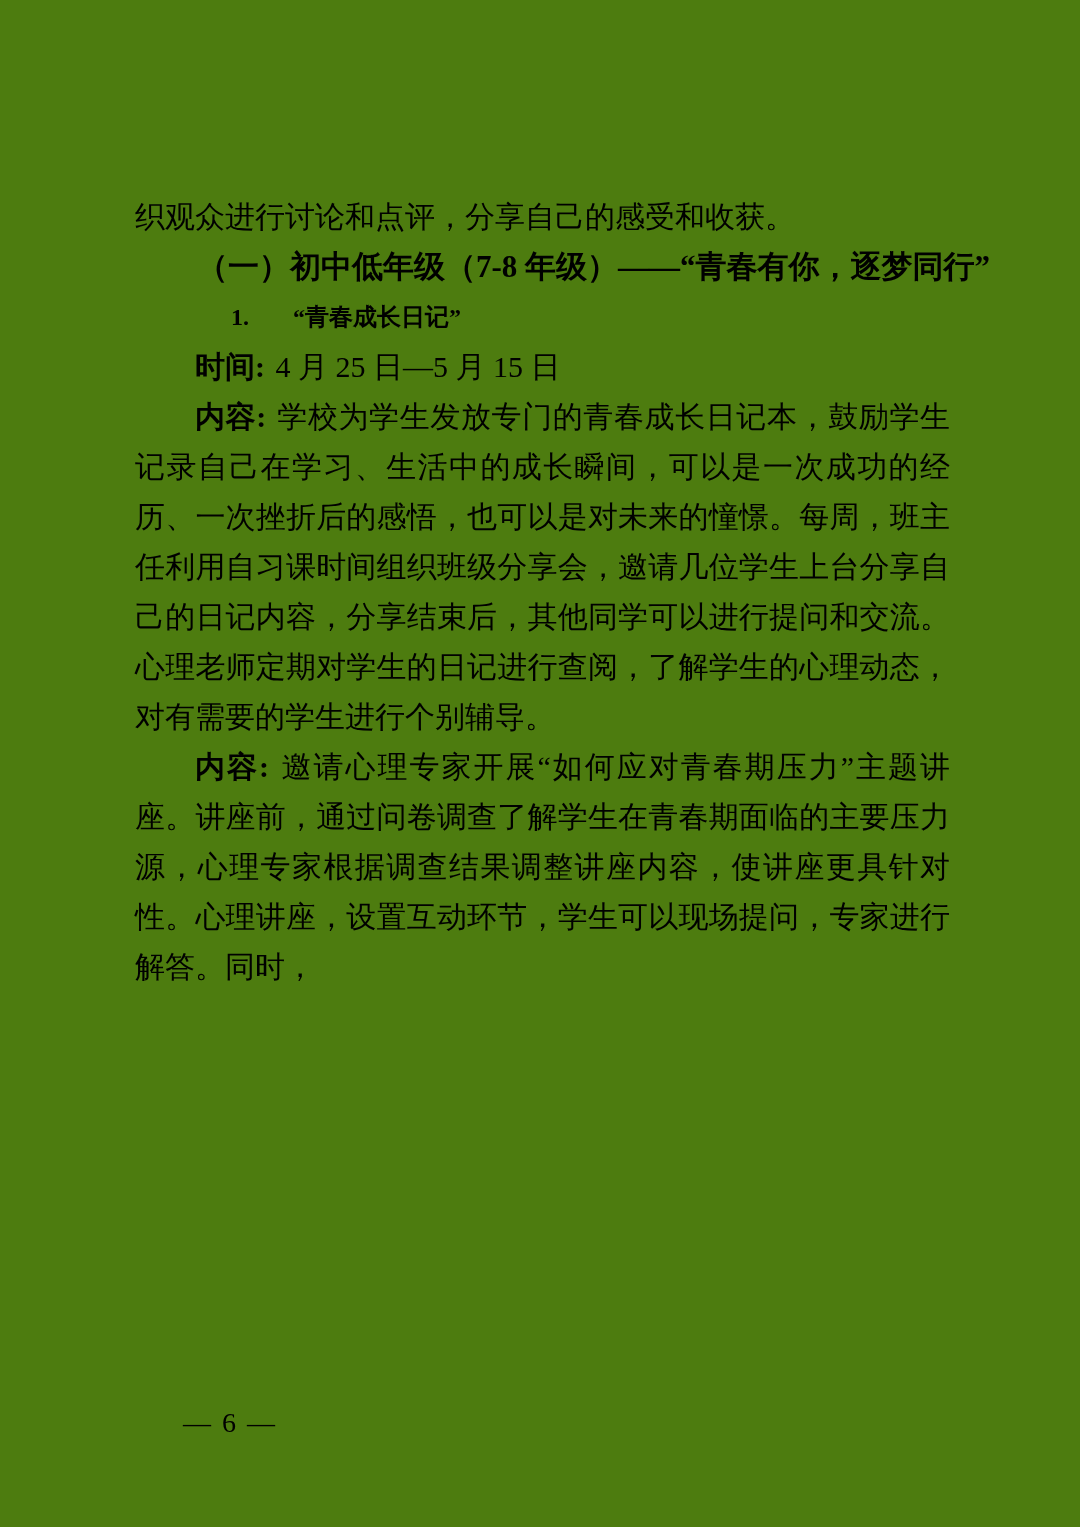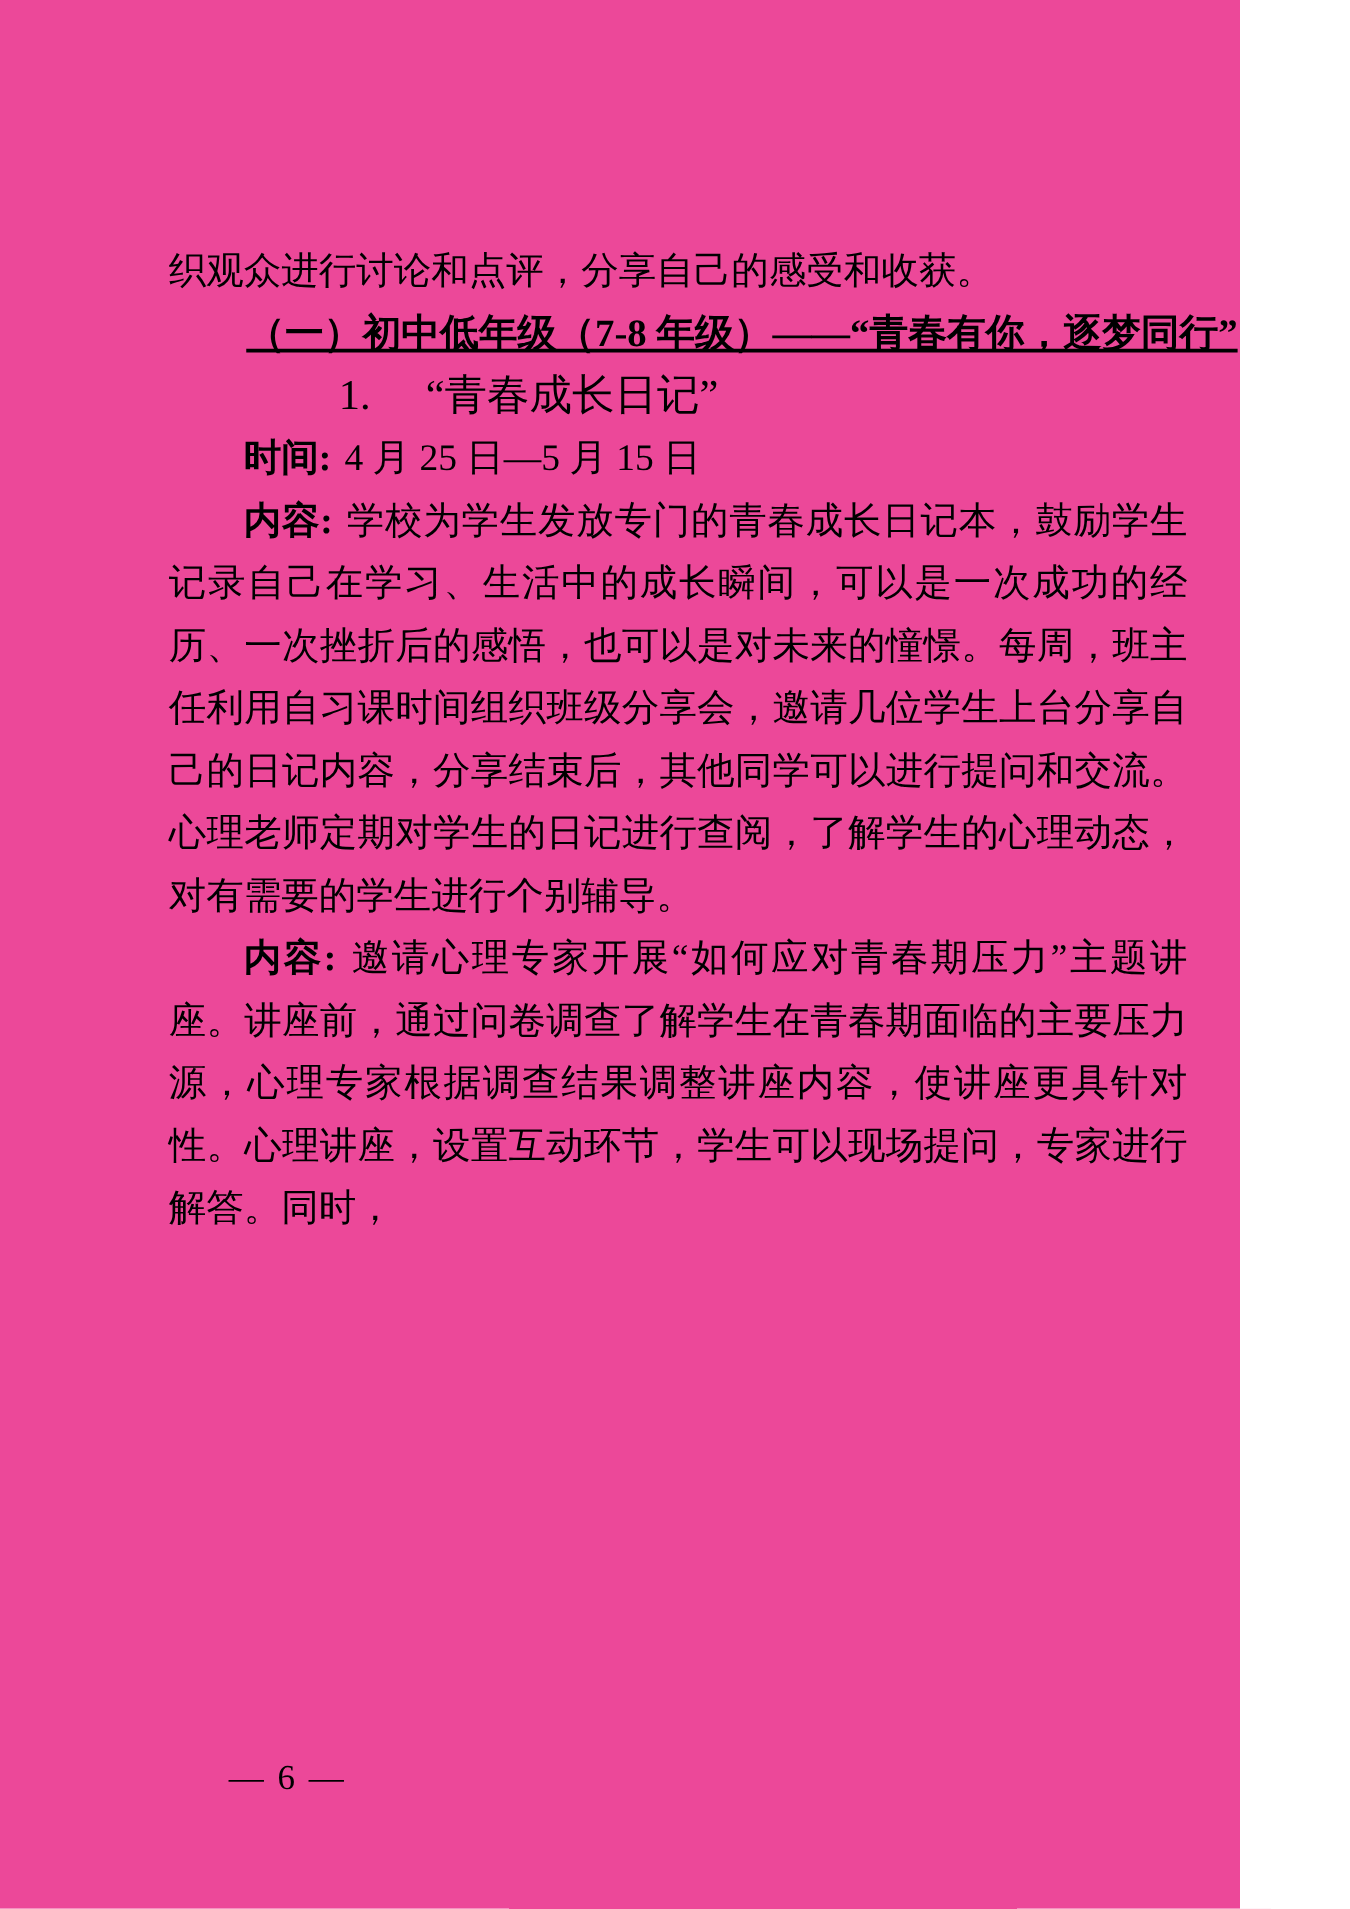--- a/index.html
+++ b/index.html
@@ -2,23 +2,23 @@
 <html><head>
 <meta charset="utf-8">
 <style>
   html, body {
     margin: 0;
     padding: 0;
     background: #ffffff;
   }
   .page {
     position: relative;
-    width: 992px;
+    width: 1080px;
     height: 1527px;
-    background: #ec4899;
+    background: #4d7c0f;
     color: #000000;
     font-family: "Liberation Serif", "DejaVu Serif", serif;
     overflow: hidden;
   }
   .content {
     position: absolute;
     left: 135px;
     top: 192px;
     width: 815px;
   }
@@ -53,27 +53,26 @@
     text-align: center;
     letter-spacing: 2px;
   }
   .section-heading {
     margin: 0;
     font-size: 31px;
     line-height: 50px;
     font-weight: 700;
     text-indent: 2em;
     white-space: nowrap;
-    text-decoration: underline;
   }
   .activity-heading {
     margin: 0;
-    font-size: 34px;
+    font-size: 24px;
     line-height: 50px;
-    font-weight: 400;
+    font-weight: 700;
     text-indent: 2em;
     white-space: nowrap;
   }
   .activity-heading .num {
     display: inline-block;
     margin-right: 44px;
   }
   .meta-line {
     margin: 0;
     font-size: 30px;

